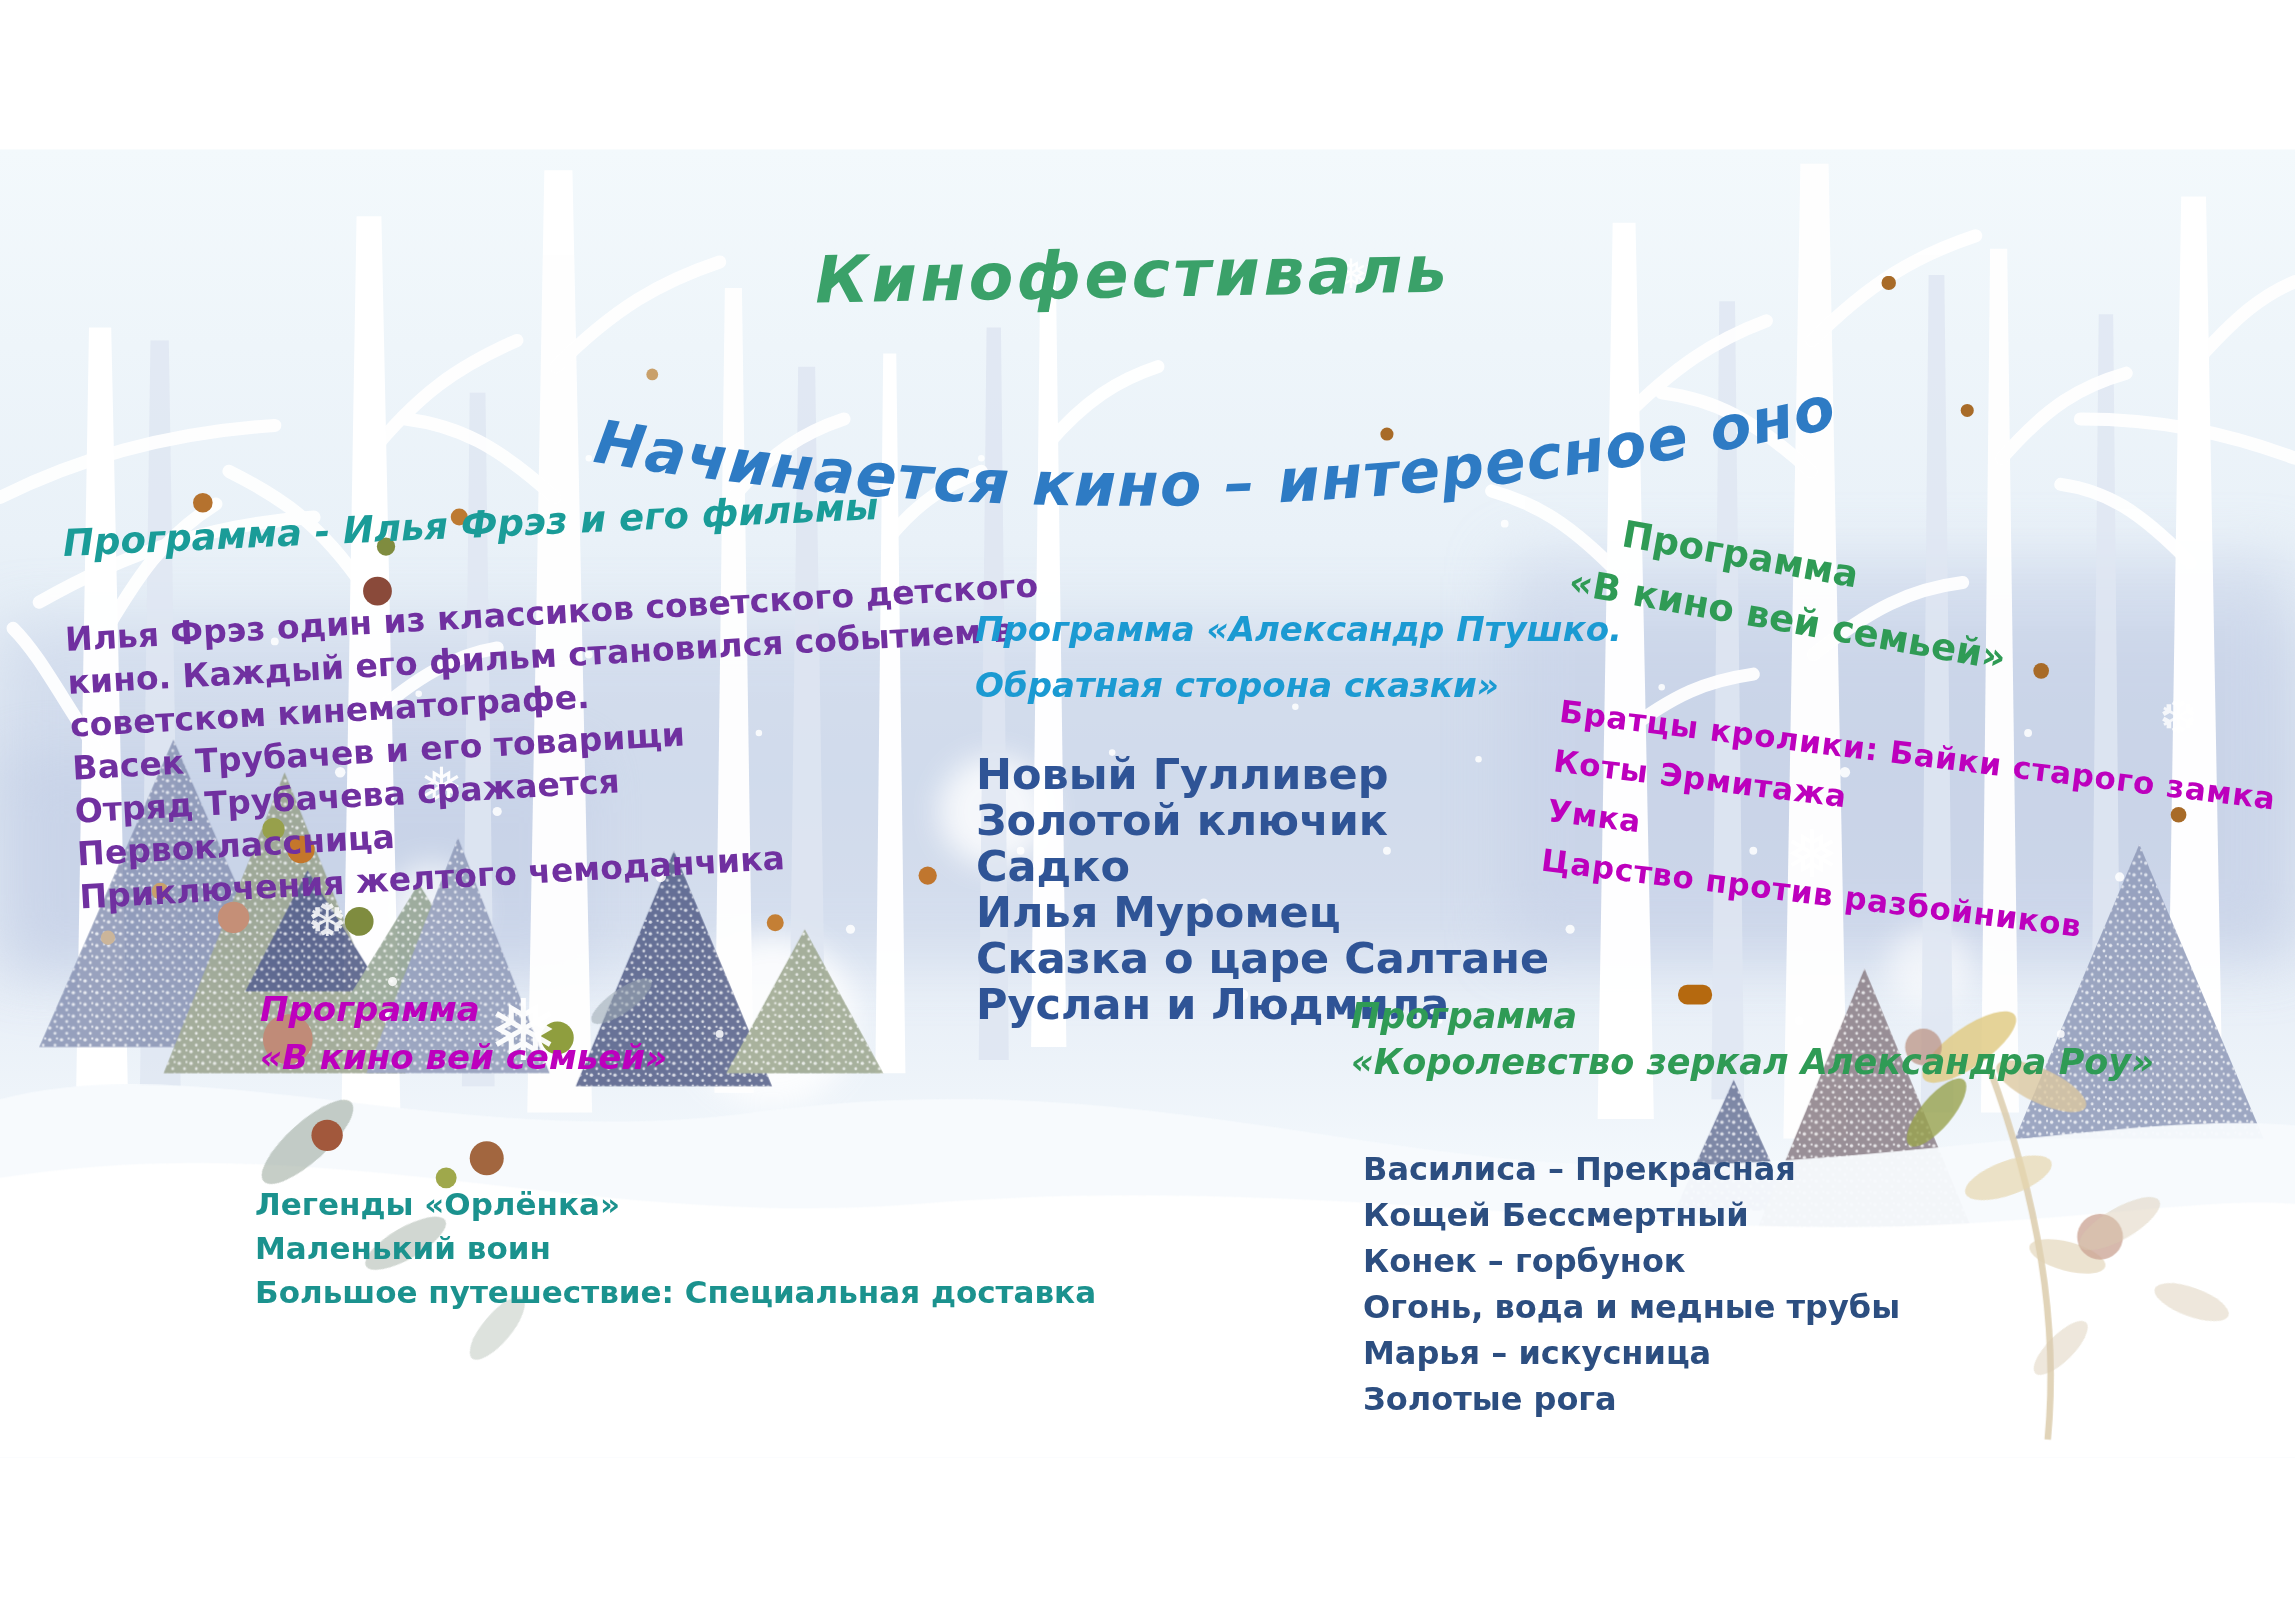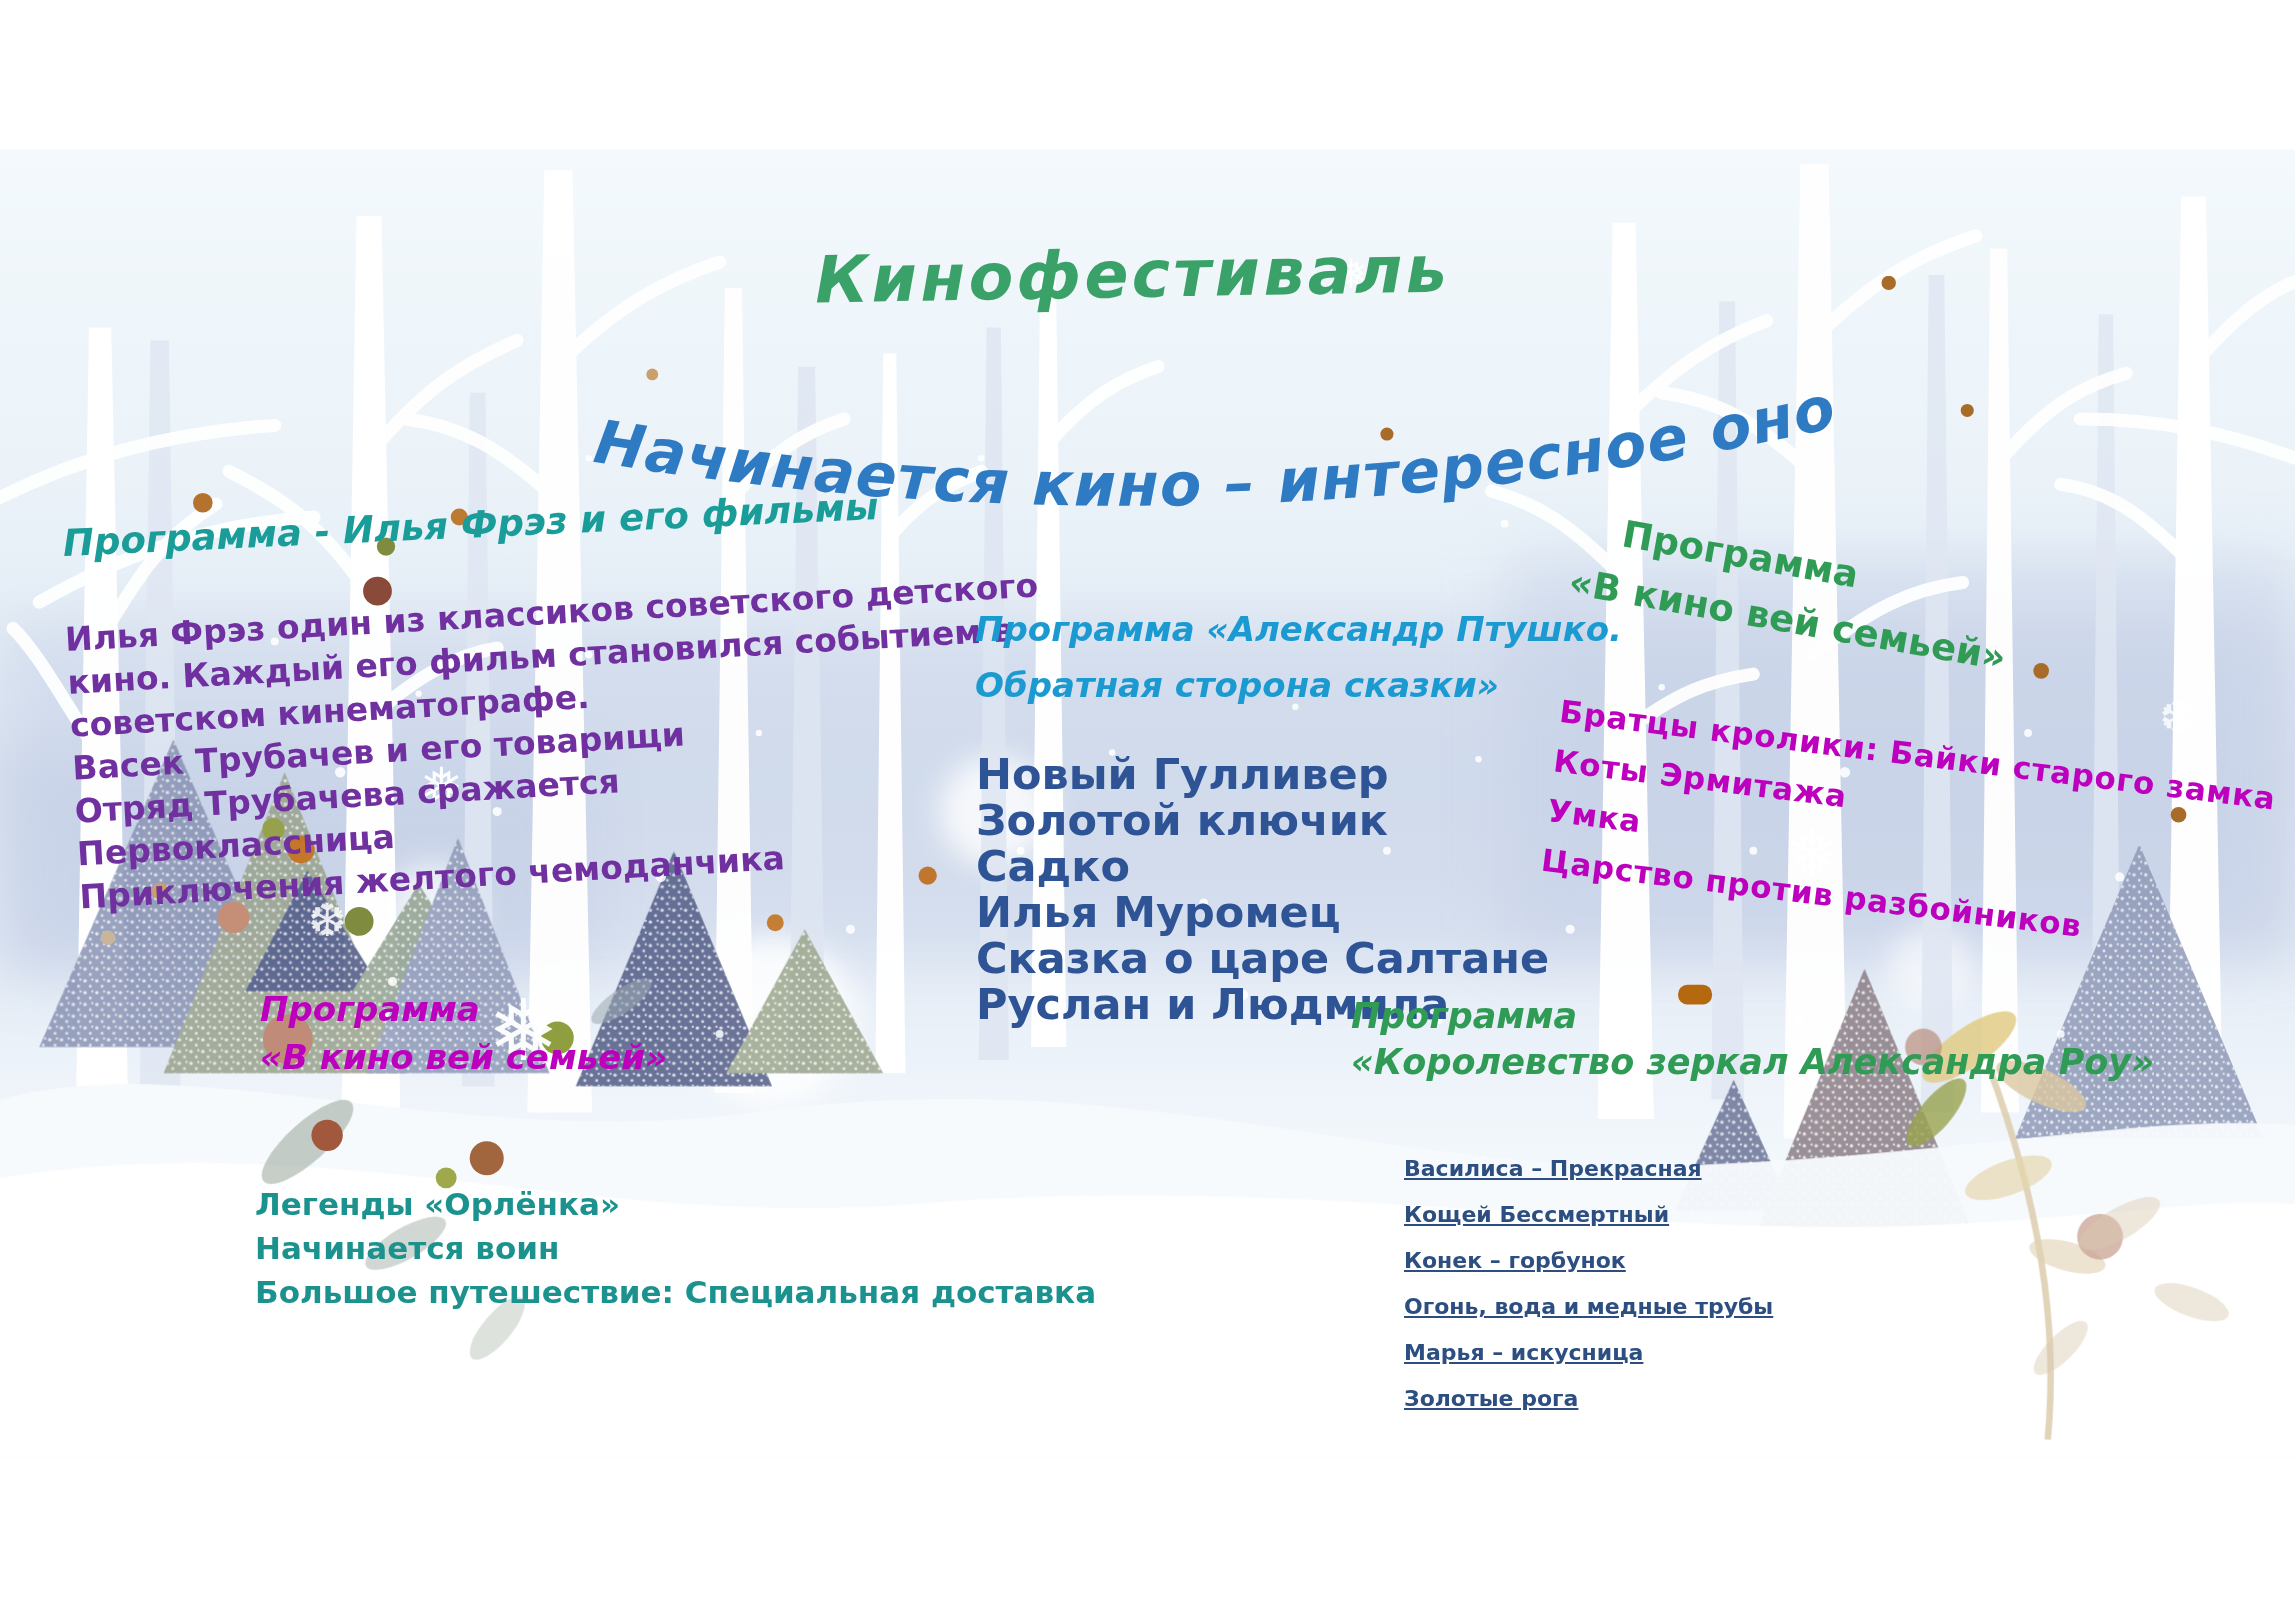--- a/index.html
+++ b/index.html
@@ -52,23 +52,22 @@
   }
   .list-family-left{
     left:255px; top:1182px; font-size:31px; line-height:44px;
     color:var(--teal-dark);
   }
   .h-rou{
     left:1351px; top:993px; font-size:35px; line-height:46px;
     font-style:italic; color:var(--green);
   }
   .list-rou{
-    left:1404px; top:1146px; font-size:22px; line-height:46px;
+    left:1363px; top:1146px; font-size:32px; line-height:46px;
     color:var(--navy);
-    text-decoration:underline;
   }
 </style>
 </head>
 <body>
 
 <div class="poster">
 
   <svg class="bg" viewBox="0 0 3508 2480" aria-hidden="true">
     <defs>
       <linearGradient id="sky" x1="0" y1="0" x2="0" y2="1">
@@ -340,21 +339,21 @@
     <div>Умка</div>
     <div>Царство против разбойников</div>
   </div>
 
   <div class="txt h-family-left">
     <div>Программа</div>
     <div>«В кино вей семьей»</div>
   </div>
   <div class="txt list-family-left">
     <div>Легенды «Орлёнка»</div>
-    <div>Начинается воин</div>
+    <div>Маленький воин</div>
     <div>Большое путешествие: Специальная доставка</div>
   </div>
 
   <div class="txt h-rou">
     <div>Программа</div>
     <div>«Королевство зеркал Александра Роу»</div>
   </div>
   <div class="txt list-rou">
     <div>Василиса – Прекрасная</div>
     <div>Кощей Бессмертный</div>

